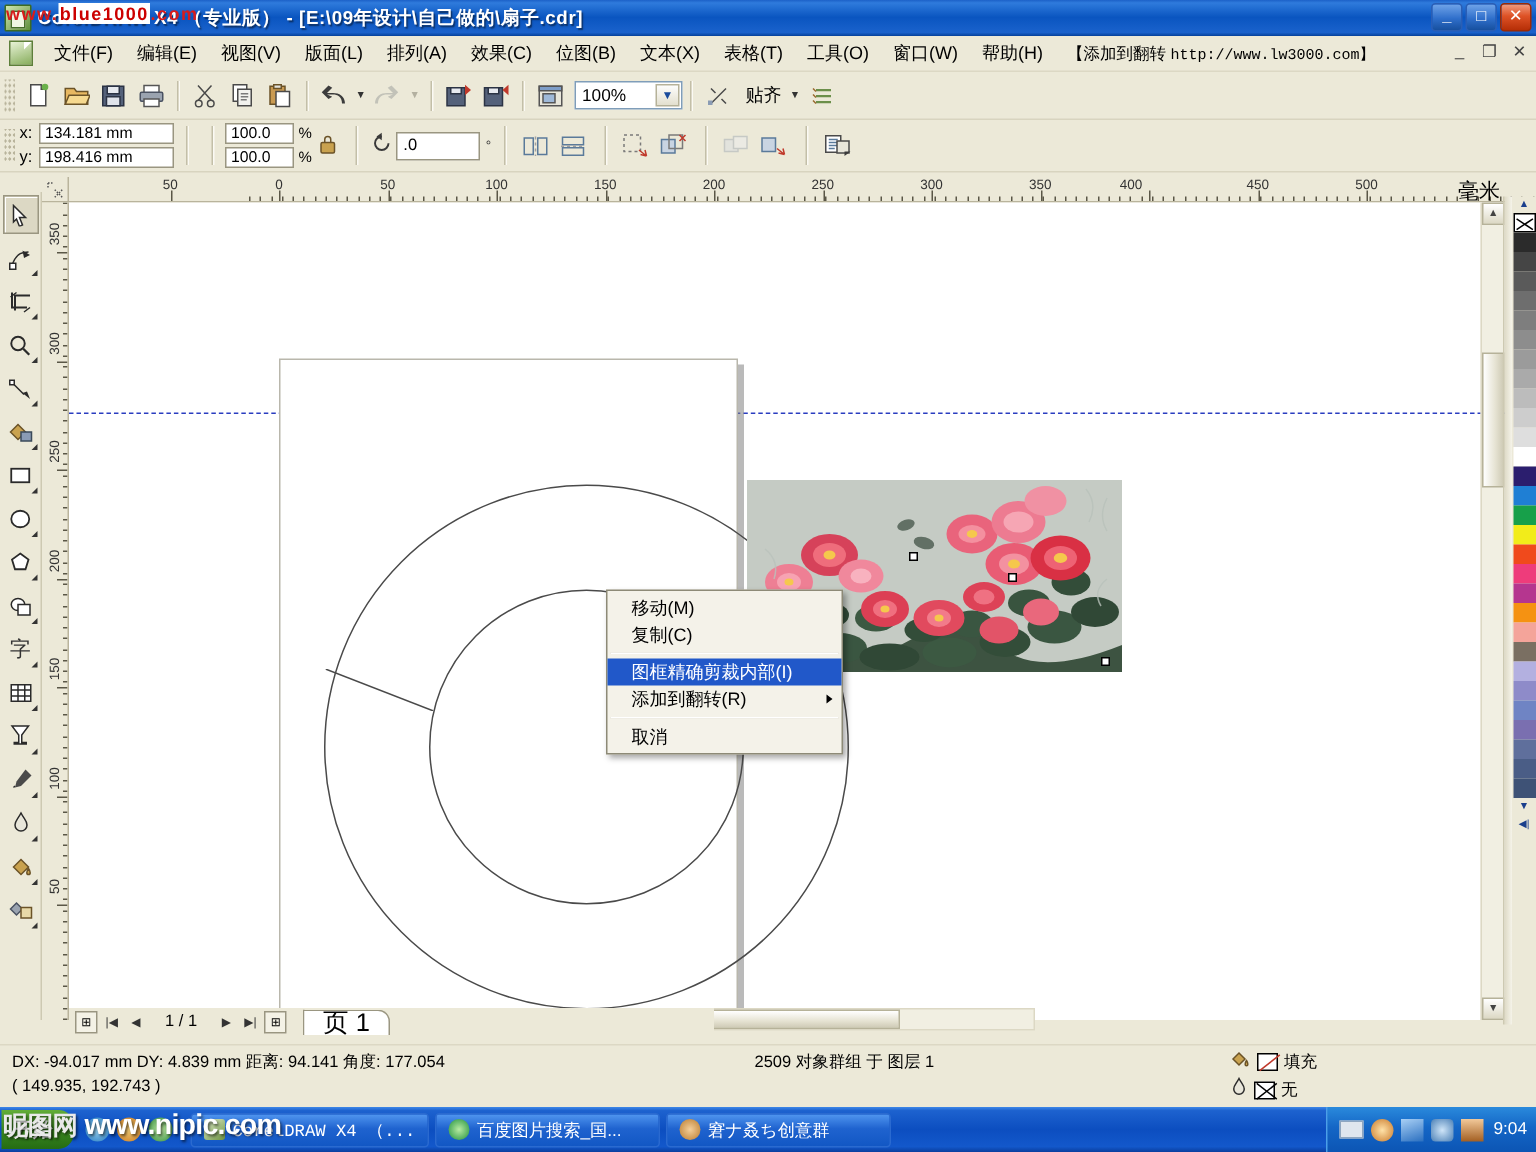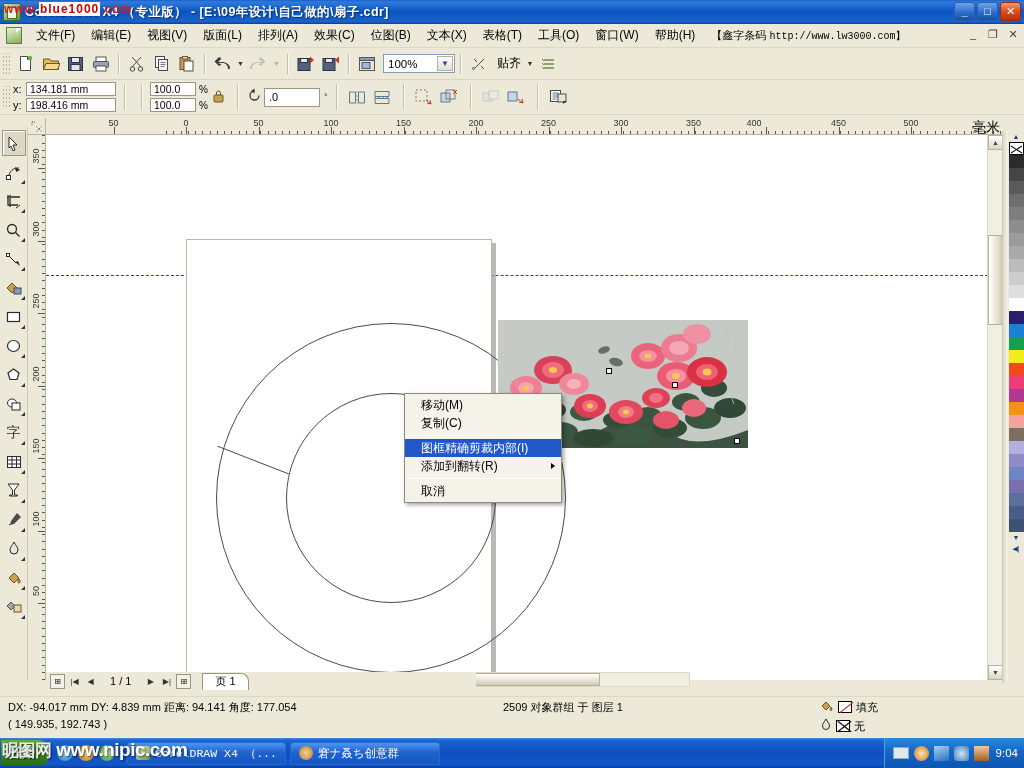--- a/index.html
+++ b/index.html
@@ -225,21 +225,21 @@
     position:absolute; left:46px; top:672px; width:430px; height:18px;
     background:#ece9d8; display:flex; align-items:center; gap:3px; padding-left:4px;
   }
   .pn-btn{width:15px;height:15px;border:1px solid #9a9681;background:#f4f2e6;
     display:flex;align-items:center;justify-content:center;font-size:8px;}
   .pn-arrow{width:13px;height:15px;display:flex;align-items:center;justify-content:center;font-size:8px;color:#333;}
   .pn-count{font-size:11px;padding:0 10px;}
   .pn-tab{
     margin-left:8px; height:17px; padding:8px 12px; background:#fff;
     border:1px solid #9a9681; border-bottom:none; border-radius:0 8px 0 0;
-    display:flex;align-items:center;font-size:11px;
+    display:flex;align-items:center;font-size:17px;
   }
 
   
   .statusbar{
     position:absolute; left:0; top:696px; width:1024px; height:42px;
     background:#ece9d8; border-top:1px solid #dcd8c4; font-size:11px; color:#000;
   }
   .sb-r1{position:absolute;left:8px;top:3px;white-space:nowrap;}
   .sb-r2{position:absolute;left:8px;top:21px;white-space:nowrap;}
   .sb-hint{position:absolute;left:112px;top:21px;white-space:nowrap;}
@@ -336,21 +336,21 @@
     <div class="menu-item">版面(L)</div>
     <div class="menu-item">排列(A)</div>
     <div class="menu-item">效果(C)</div>
     <div class="menu-item">位图(B)</div>
     <div class="menu-item">文本(X)</div>
     <div class="menu-item">表格(T)</div>
     <div class="menu-item">工具(O)</div>
     <div class="menu-item">窗口(W)</div>
     <div class="menu-item">帮助(H)</div>
     <div class="menu-promo">
-      <span>【鑫字条码</span>
+      <span>【添加到翻转</span>
       <span class="url">http://www.lw3000.com】</span>
     </div>
     <div class="menu-winbtns">
       <span>_</span>
       <span>❐</span>
       <span>✕</span>
     </div>
   </div>
 
   <div class="toolbar">
@@ -1129,20 +1129,24 @@
     <div class="qlaunch">
       <span class="ql-ico" style="background:radial-gradient(#9dd6f5,#2176bd)"></span>
       <span class="ql-ico" style="background:radial-gradient(#f5cf78,#c8761d)"></span>
       <span class="ql-ico" style="background:radial-gradient(#bce6a0,#2f8a3d)"></span>
     </div>
     <div class="tb-task">
       <span class="ti" style="background:linear-gradient(140deg,#e4f0cf,#6d9441)"></span>
       <span style="font-family:'Liberation Mono','DejaVu Sans Mono',monospace">CorelDRAW X4 （...</span>
     </div>
     <div class="tb-task">
+      <span class="ti" style="background:radial-gradient(#b8eba2,#1d8f3c);border-radius:50%"></span>
+      <span>百度图片搜索_国...</span>
+    </div>
+    <div class="tb-task">
       <span class="ti" style="background:radial-gradient(#f4cf9a,#b97a2c);border-radius:50%"></span>
       <span>窘ナ叒ち创意群</span>
     </div>
     <div class="tray">
       <span class="tray-kbd"></span>
       <span class="tray-ico" style="background:radial-gradient(#ffe2a8,#c9792a);border-radius:50%"></span>
       <span class="tray-ico" style="background:linear-gradient(160deg,#a9d0f5,#2a6fc0)"></span>
       <span class="tray-ico" style="background:radial-gradient(#cfe5f8,#4a7fb5);border-radius:3px"></span>
       <span class="tray-ico" style="background:linear-gradient(180deg,#f2c99a,#a35f22)"></span>
       <span class="clock">9:04</span>

